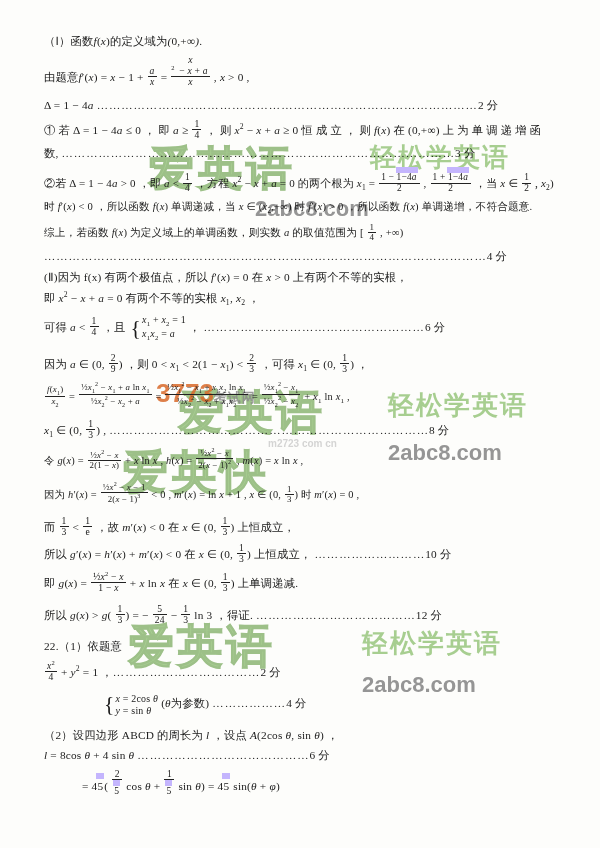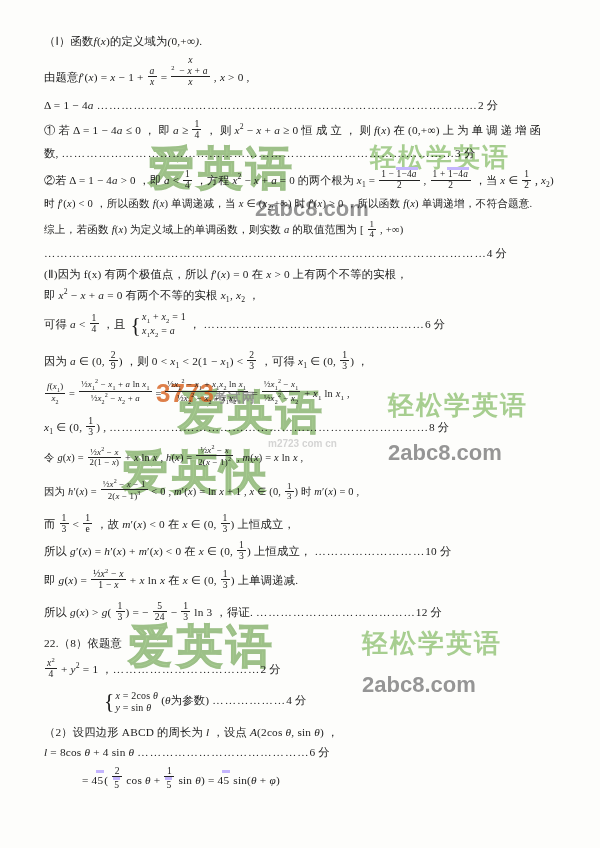--- a/index.html
+++ b/index.html
@@ -43,21 +43,21 @@
     vertical-align: -0.45em;
     text-align: center;
     font-size: 0.85em;
     line-height: 1.05;
     margin: 0 1px;
   }
   .frac .num { display: block; padding: 0 2px; }
   .frac .den { display: block; border-top: 1px solid #222; padding: 0 2px; }
   .sqrt {
     display: inline-block;
-    border-top: 3px solid #c4b5fd;
+    border-top: 6px solid #c4b5fd;
     padding: 0 1px 0 1px;
     margin-left: -1px;
   }
   sup { font-size: 0.68em; vertical-align: super; }
   sub { font-size: 0.68em; vertical-align: sub; }
   .brace {
     display: inline-block;
     vertical-align: middle;
     font-size: 1.9em;
     line-height: 0.62;
@@ -274,21 +274,21 @@
 
     <div class="line big-eq">
       所以 <span class="ital">g</span>(<span class="ital">x</span>) &gt; <span class="ital">g</span>(
       <span class="frac"><span class="num">1</span><span class="den">3</span></span>) = −
       <span class="frac"><span class="num">5</span><span class="den">24</span></span> −
       <span class="frac"><span class="num">1</span><span class="den">3</span></span> ln 3 ，得证.
       <span class="dots">…………………………………</span>12 分
     </div>
 
     <div class="line" style="margin-top:14px;">
-      22.（8）依题意
+      22.（1）依题意
     </div>
 
     <div class="line big-eq">
       <span class="frac"><span class="num"><span class="ital">x</span><sup>2</sup></span><span class="den">4</span></span>
       + <span class="ital">y</span><sup>2</sup> = 1 ，<span class="dots">………………………………</span>2 分
     </div>
 
     <div class="line big-eq" style="margin-left:58px;">
       <span class="brace">{</span><span class="stack"><span><span class="ital">x</span> = 2cos <span class="ital">θ</span></span><br><span><span class="ital">y</span> = sin <span class="ital">θ</span></span></span>
       (<span class="ital">θ</span>为参数) <span class="dots">………………</span>4 分

